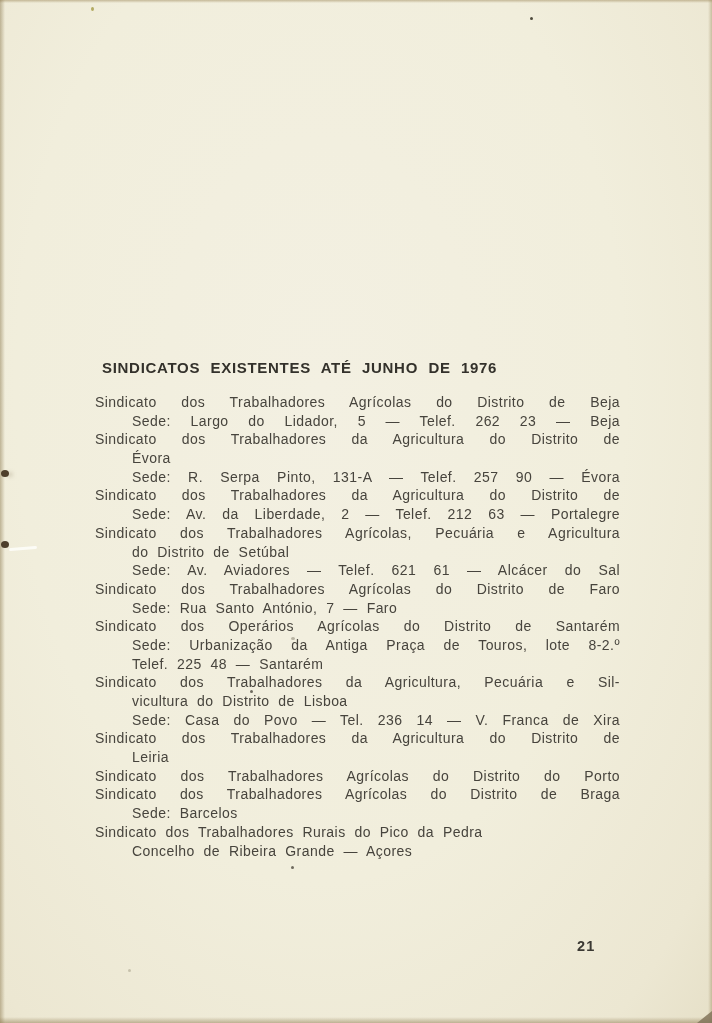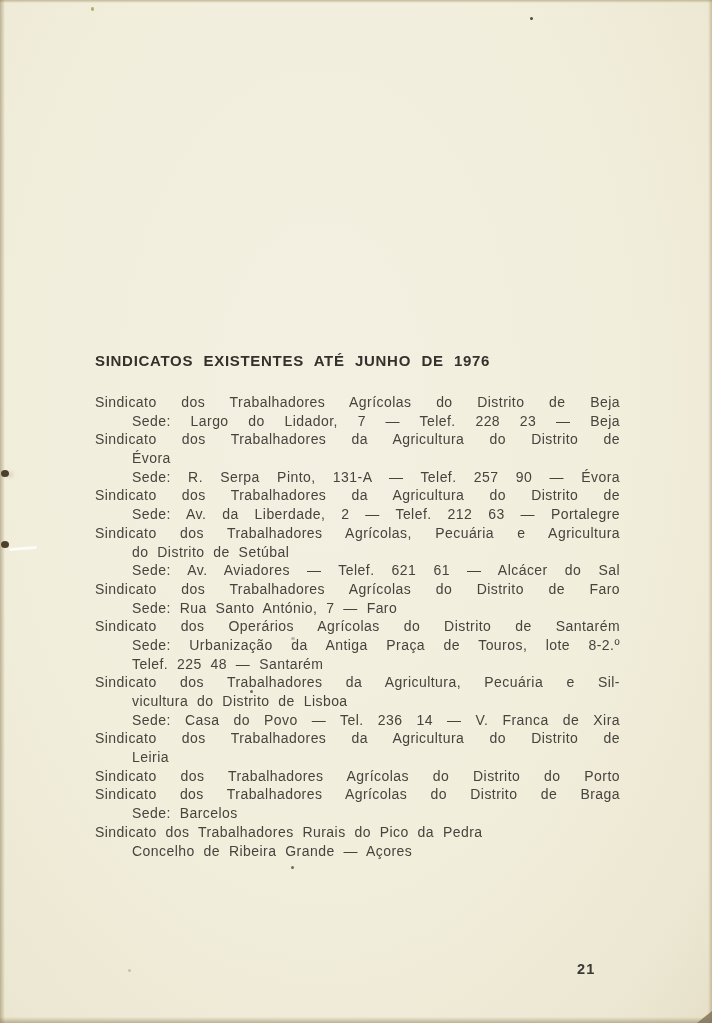--- a/index.html
+++ b/index.html
@@ -39,21 +39,21 @@
              background: rgba(255,255,252,.8); border-radius: 2px; transform: rotate(-5deg); }
   .speck { position: absolute; border-radius: 50%; }
   .s1 { left: 91px;  top: 7px;   width: 3px; height: 4px; background: #b2aa62; }
   .s2 { left: 530px; top: 17px;  width: 3px; height: 3px; background: #4f4b3d; }
   .s3 { left: 291px; top: 637px; width: 4px; height: 3px; background: #b8b3a2; }
   .s4 { left: 250px; top: 690px; width: 3px; height: 3px; background: #6e6a5e; }
   .s5 { left: 291px; top: 866px; width: 3px; height: 3px; background: #6e6a5e; }
   .s6 { left: 128px; top: 969px; width: 3px; height: 3px; background: #c7c2ac; }
 
   .heading {
-    position: absolute; left: 95px; top: 352px; margin: 0;
+    position: absolute; left: 95px; top: 352px; margin: 7px;
     font-size: 15px; line-height: 17px; font-weight: 700;
     color: #33312b;
     letter-spacing: .7px; word-spacing: 5.5px;
     white-space: nowrap;
     text-align: right;
   }
   .doc-body {
     position: absolute; left: 95px; top: 393px; width: 525px;
     color: #47443d; font-size: 14px;
   }
@@ -64,21 +64,21 @@
   }
   .line.ind { padding-left: 37px; }
   .line.fill {
     white-space: normal;
     word-spacing: 2px;
     text-align: justify;
     text-align-last: justify;
     overflow: hidden;
   }
   .pagenum {
-    position: absolute; left: 577px; top: 961px;
+    position: absolute; left: 577px; top: 938px;
     font-size: 14.5px; font-weight: 700; color: #3b3933;
     letter-spacing: 1.2px;
   }
 </style>
 </head>
 <body>
 
 <div class="sheet">
 
   <div class="edge edge-top"></div>
@@ -95,21 +95,21 @@
   <div class="speck s2"></div>
   <div class="speck s3"></div>
   <div class="speck s4"></div>
   <div class="speck s5"></div>
   <div class="speck s6"></div>
 
   <h1 class="heading">SINDICATOS EXISTENTES ATÉ JUNHO DE 1976</h1>
 
   <div class="doc-body">
       <div class="line fill">Sindicato dos Trabalhadores Agrícolas do Distrito de Beja</div>
-      <div class="line ind fill">Sede: Largo do Lidador, 7 — Telef. 228 23 — Beja</div>
+      <div class="line ind fill">Sede: Largo do Lidador, 5 — Telef. 262 23 — Beja</div>
       <div class="line fill">Sindicato dos Trabalhadores da Agricultura do Distrito de</div>
       <div class="line ind">Évora</div>
       <div class="line ind fill">Sede: R. Serpa Pinto, 131-A — Telef. 257 90 — Évora</div>
       <div class="line fill">Sindicato dos Trabalhadores da Agricultura do Distrito de</div>
       <div class="line ind fill">Sede: Av. da Liberdade, 2 — Telef. 212 63 — Portalegre</div>
       <div class="line fill">Sindicato dos Trabalhadores Agrícolas, Pecuária e Agricultura</div>
       <div class="line ind">do Distrito de Setúbal</div>
       <div class="line ind fill">Sede: Av. Aviadores — Telef. 621 61 — Alcácer do Sal</div>
       <div class="line fill">Sindicato dos Trabalhadores Agrícolas do Distrito de Faro</div>
       <div class="line ind">Sede: Rua Santo António, 7 — Faro</div>

